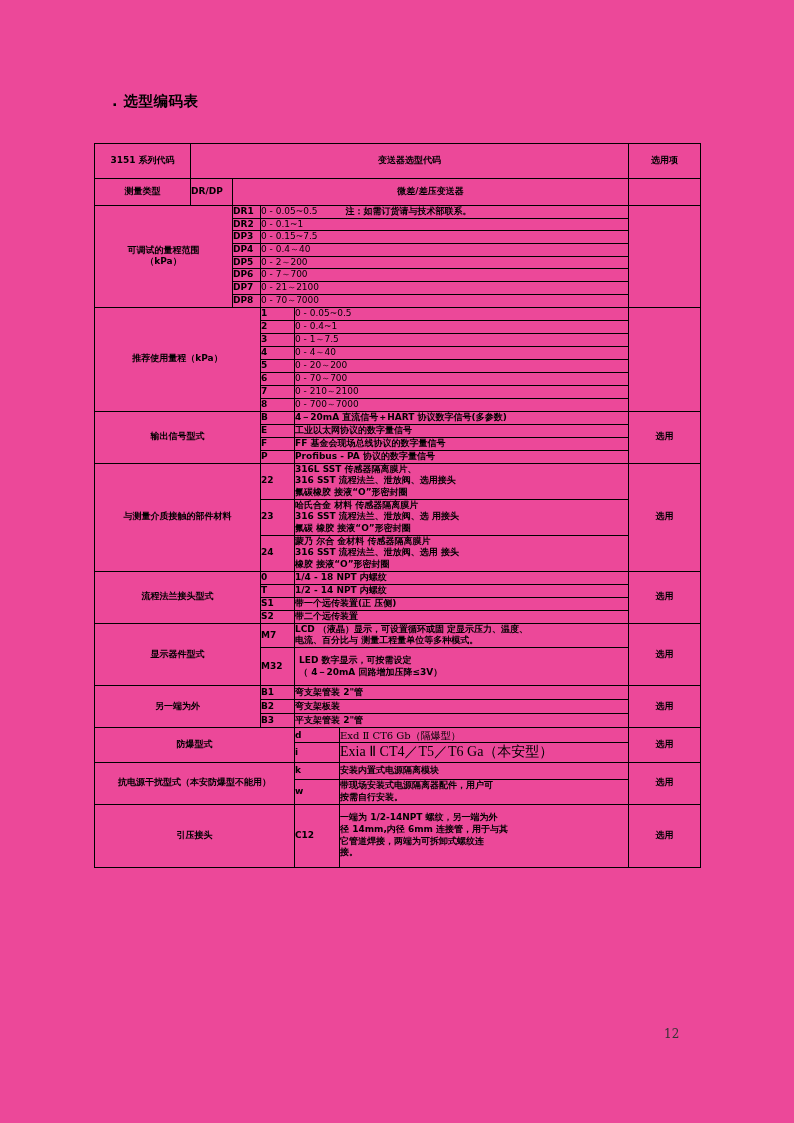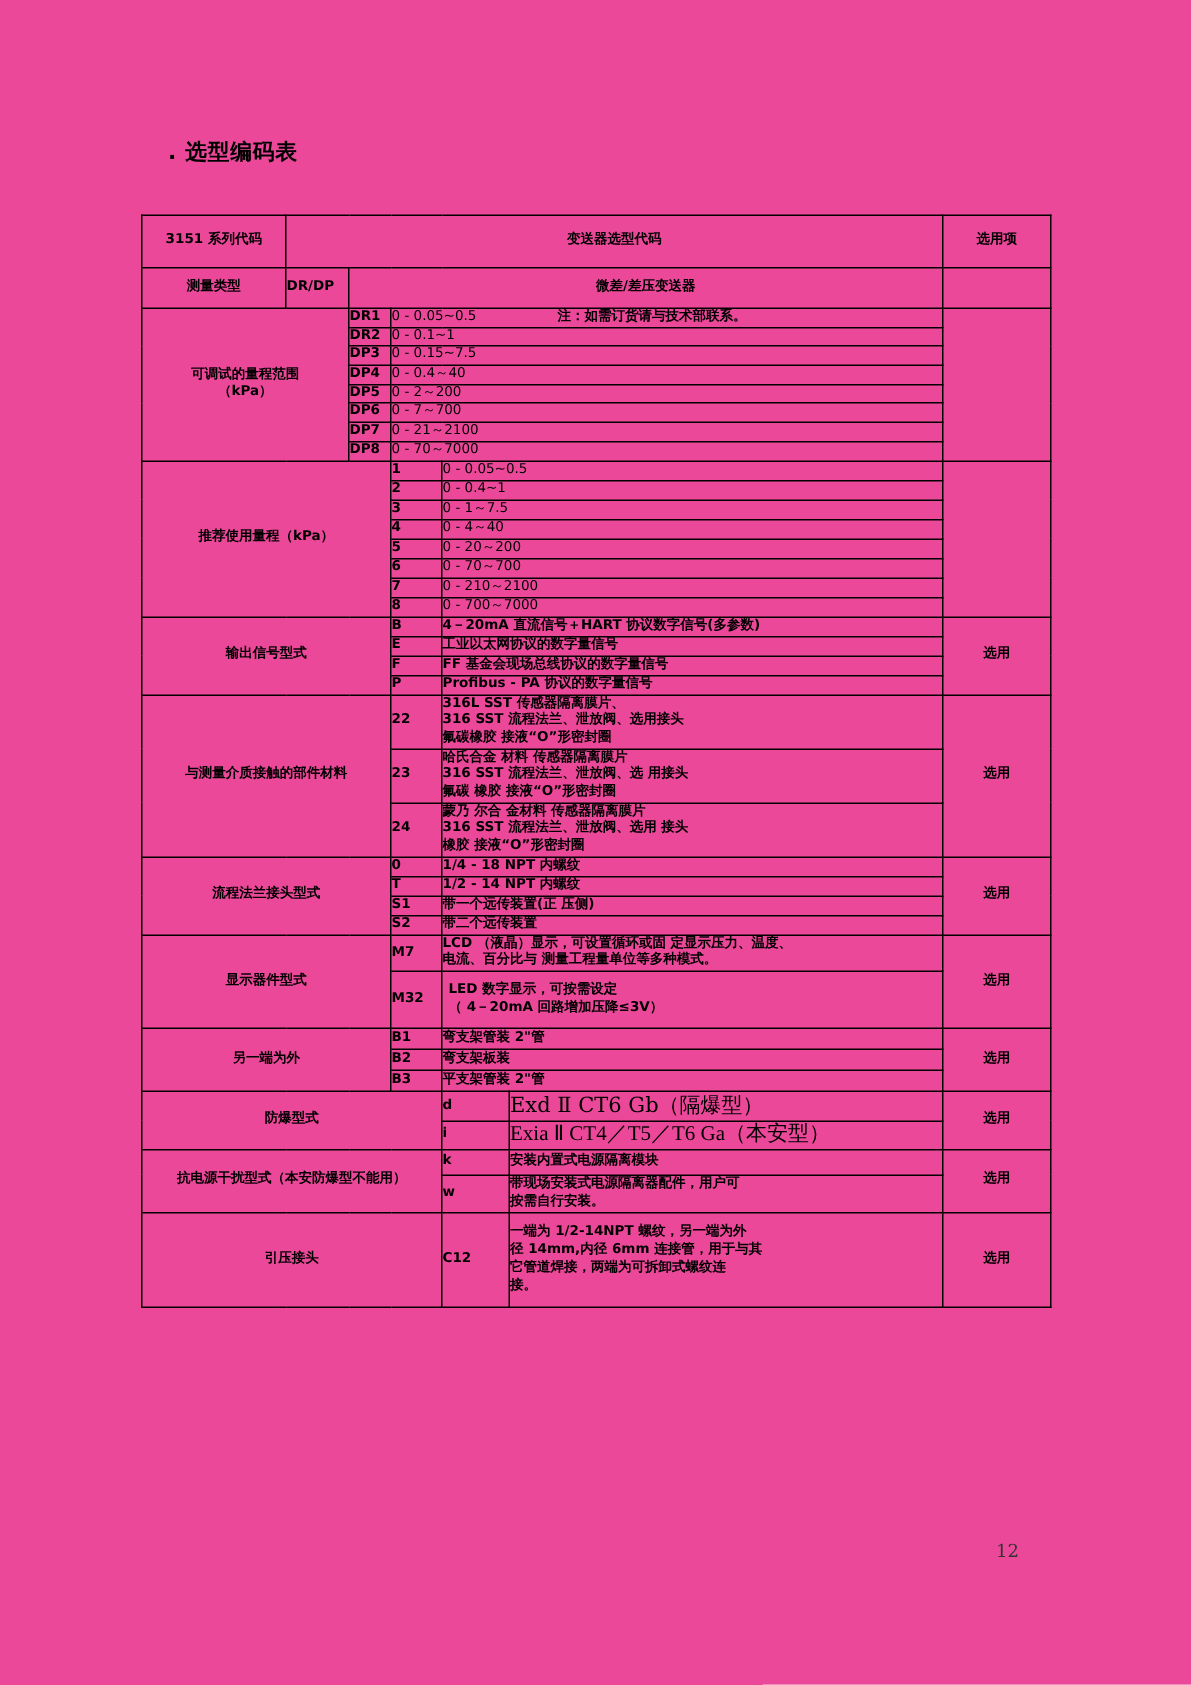--- a/index.html
+++ b/index.html
@@ -82,21 +82,21 @@
   .multi {
     text-align: left;
     font-size: 8.6px;
     line-height: 1.45;
     padding: 3px 4px;
     font-weight: bold;
   }
 
   .note-inline {
     display: inline-block;
-    margin-left: 54px;
+    margin-left: 28px;
     font-weight: bold;
   }
 
   .footer-note {
     position: absolute;
     left: 117px;
     top: 822px;
     font-size: 13.5px;
     font-family: "DejaVu Serif", "Liberation Serif", serif;
     color: #1b1b1b;
@@ -310,21 +310,21 @@
         <td class="desc desc-b" colspan="2">弯支架板装</td>
       </tr>
       <tr>
         <td class="code" style="height:13px">B3</td>
         <td class="desc desc-b" colspan="2">平支架管装   2"管</td>
       </tr>
 
       <tr>
         <td class="lbl-c" rowspan="2" colspan="4">防爆型式</td>
         <td class="code" style="height:14px">d</td>
-        <td class="desc" style="font-family:'DejaVu Serif','Liberation Serif',serif;font-size:14px">Exd Ⅱ CT6   Gb（隔爆型）</td>
+        <td class="desc" style="font-family:'DejaVu Serif','Liberation Serif',serif;font-size:10px">Exd Ⅱ CT6   Gb（隔爆型）</td>
         <td class="opt" rowspan="2">选用</td>
       </tr>
       <tr>
         <td class="code" style="height:14px">i</td>
         <td class="desc" style="font-family:Liberation Serif, serif;font-size:14px">Exia Ⅱ CT4／T5／T6   Ga（本安型）</td>
       </tr>
 
       <tr>
         <td class="lbl-c" rowspan="2" colspan="4">抗电源干扰型式（本安防爆型不能用）</td>
         <td class="code" style="height:16px">k</td>

